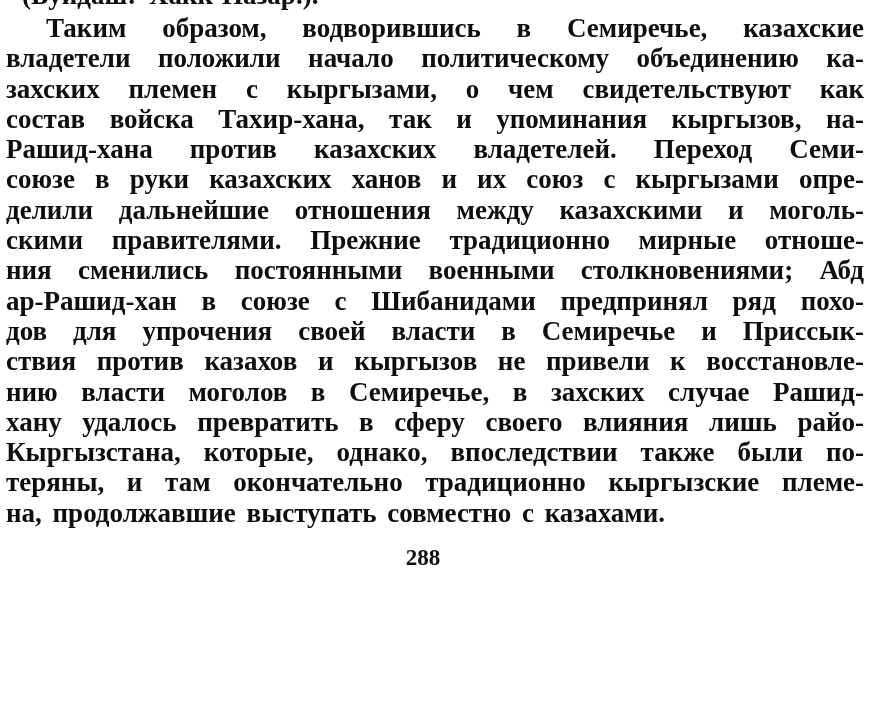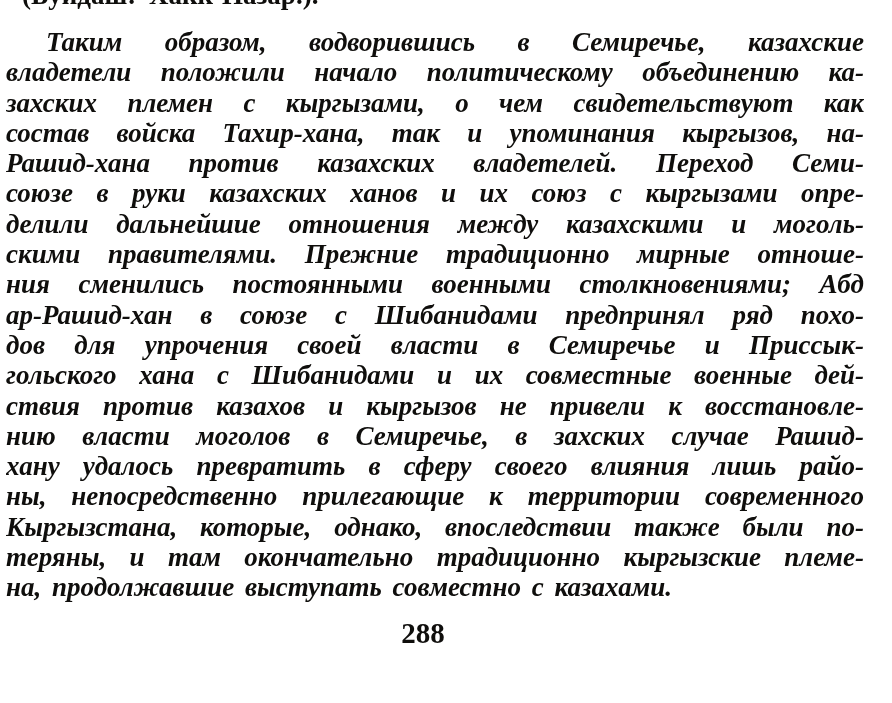--- a/index.html
+++ b/index.html
@@ -29,22 +29,21 @@
   }
   .clipped-line .inner {
     display: block;
     margin-top: -20px;
     font-size: 27px;
     line-height: 30px;
     word-spacing: 6px;
     white-space: nowrap;
   }
   .textblock {
-    margin-top: 16px;
-    font-style: italic;
+    margin-top: 2px;
   }
   .line {
     font-size: 27px;
     line-height: 30.3px;
     height: 30.3px;
     text-align: justify;
     text-align-last: justify;
     word-spacing: 2px;
     white-space: normal;
     overflow: hidden;
@@ -56,21 +55,21 @@
     text-align: right;
     text-align-last: left;
     word-spacing: 4px;
   }
   .pagenum-row {
     margin-top: 14px;
     text-align: center;
   }
   .pagenum {
     display: inline-block;
-    font-size: 29px;
+    font-size: 23px;
     line-height: 32px;
     transform: translateX(-12px);
   }
 </style>
 </head>
 <body style="color: rgb(15, 14, 12); background: rgb(255, 255, 255);">
 
 <div class="page">
 
   <div class="clipped-line">
@@ -82,25 +81,23 @@
     <div class="line">владетели положили начало политическому объединению ка-</div>
     <div class="line">захских племен с кыргызами, о чем свидетельствуют как</div>
     <div class="line">состав войска Тахир-хана, так и упоминания кыргызов, на-</div>
     <div class="line">Рашид-хана против казахских владетелей. Переход Семи-</div>
     <div class="line">союзе в руки казахских ханов и их союз с кыргызами опре-</div>
     <div class="line">делили дальнейшие отношения между казахскими и моголь-</div>
     <div class="line">скими правителями. Прежние традиционно мирные отноше-</div>
     <div class="line">ния сменились постоянными военными столкновениями; Абд</div>
     <div class="line">ар-Рашид-хан в союзе с Шибанидами предпринял ряд похо-</div>
     <div class="line">дов для упрочения своей власти в Семиречье и Приссык-</div>
-    <div class="line">гольского хана с Шибанидами и их совместные военные дей-</div>
     <div class="line">ствия против казахов и кыргызов не привели к восстановле-</div>
     <div class="line">нию власти моголов в Семиречье, в захских случае Рашид-</div>
     <div class="line">хану удалось превратить в сферу своего влияния лишь райо-</div>
-    <div class="line">ны, непосредственно прилегающие к территории современного</div>
     <div class="line">Кыргызстана, которые, однако, впоследствии также были по-</div>
     <div class="line">теряны, и там окончательно традиционно кыргызские племе-</div>
     <div class="line last">на, продолжавшие выступать совместно с казахами.</div>
   </div>
 
   <div class="pagenum-row">
     <span class="pagenum">288</span>
   </div>
 
 </div>

